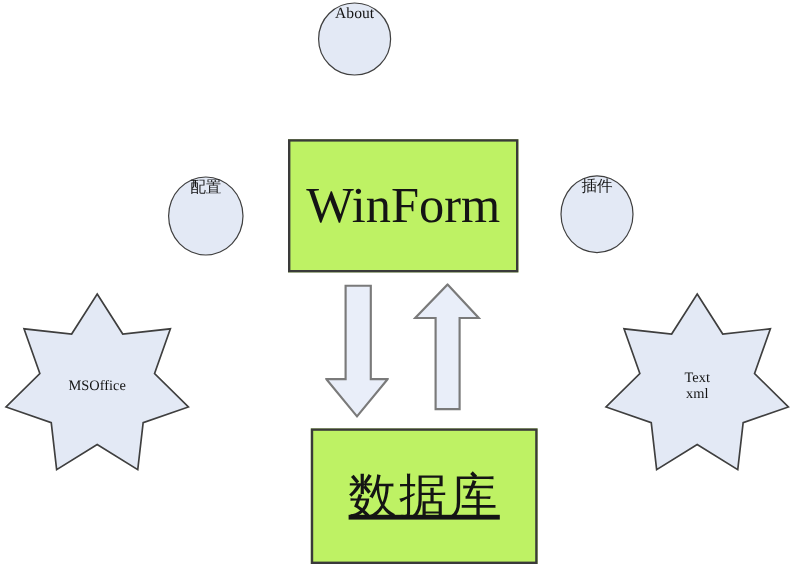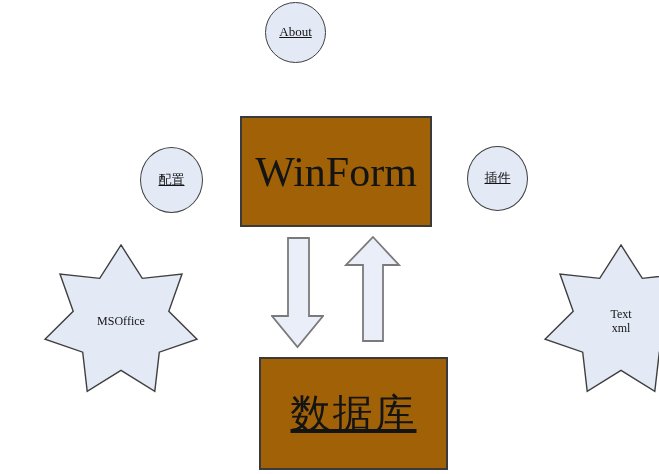--- a/index.html
+++ b/index.html
@@ -16,45 +16,42 @@
     font-family: "Liberation Serif", "DejaVu Serif", serif;
     color: #141414;
   }
   .ellipse {
     position: absolute;
     box-sizing: border-box;
     border: 1px solid #3f3f3f;
     border-radius: 50%;
     background: #e3e9f5;
     display: flex;
-    align-items: center;
     justify-content: center;
     text-align: center;
     font-size: 13px;
     line-height: 1.25;
-    text-decoration: underline;
   }
   .ellipse .lbl span { display: block; }
   .box {
     position: absolute;
     box-sizing: border-box;
     border: 2px solid #3a3a3a;
-    background: #a16207;
+    background: #bef264;
     display: flex;
     align-items: center;
     justify-content: center;
     text-align: center;
   }
   .box-winform { font-size: 42px; }
   .box-database { font-size: 40px; letter-spacing: 2px; }
   .star {
     position: absolute;
     width: 160px;
     height: 158px;
-    margin-left: 40px;
   }
   .star svg { display: block; }
   .star polygon {
     fill: #e3e9f5;
     stroke: #3f3f3f;
     stroke-width: 1.4;
     stroke-linejoin: miter;
   }
   .star-label {
     position: absolute;

